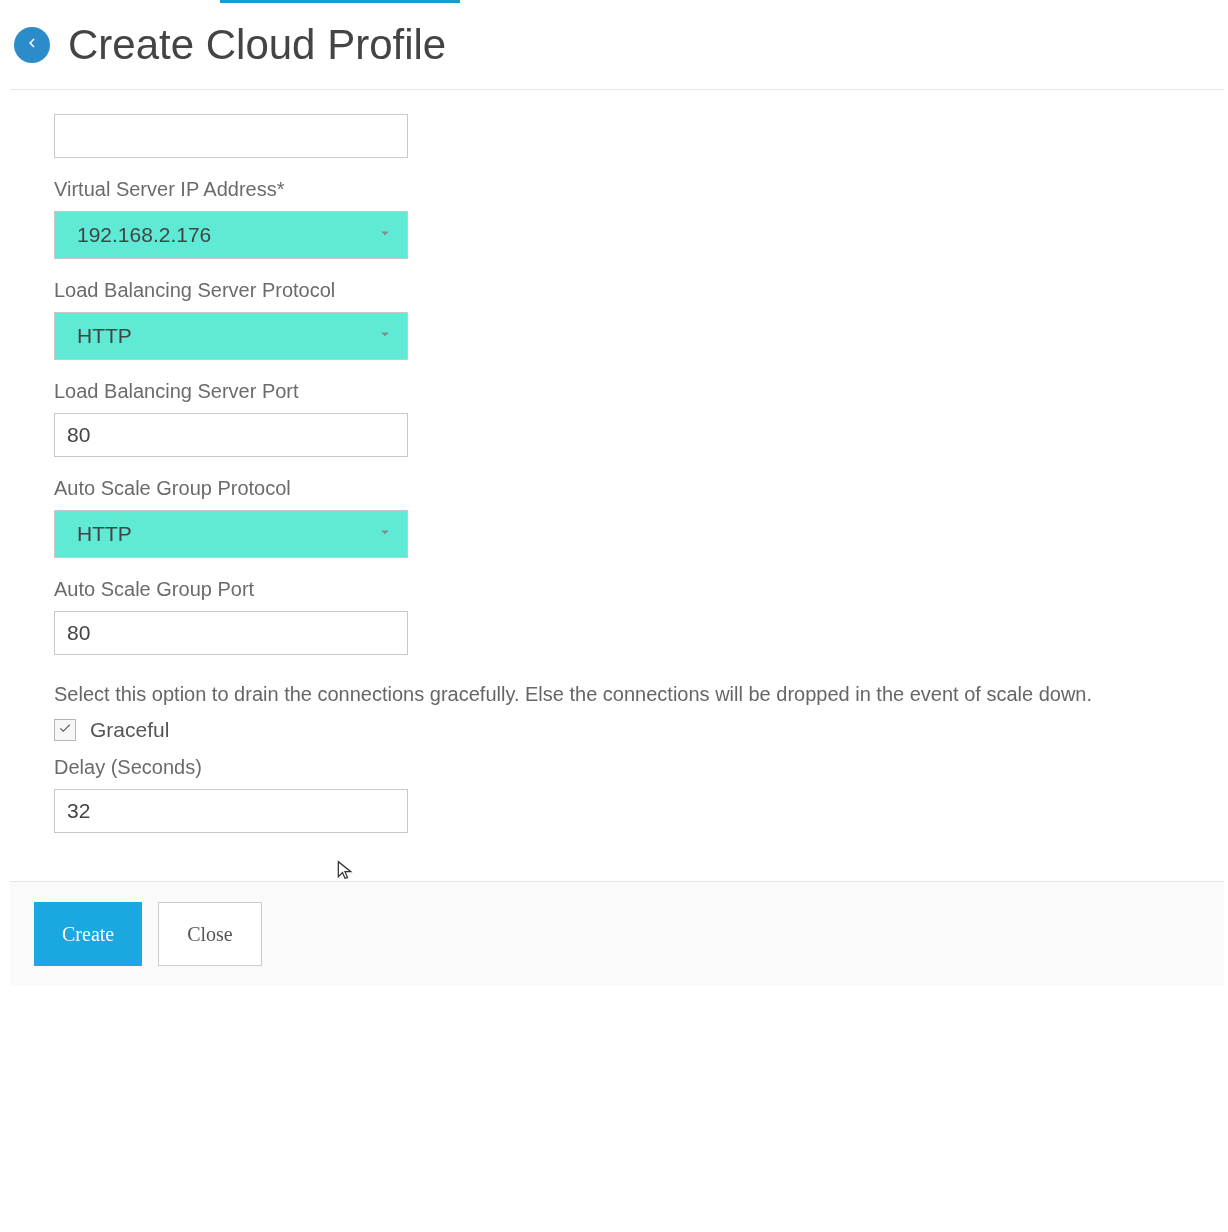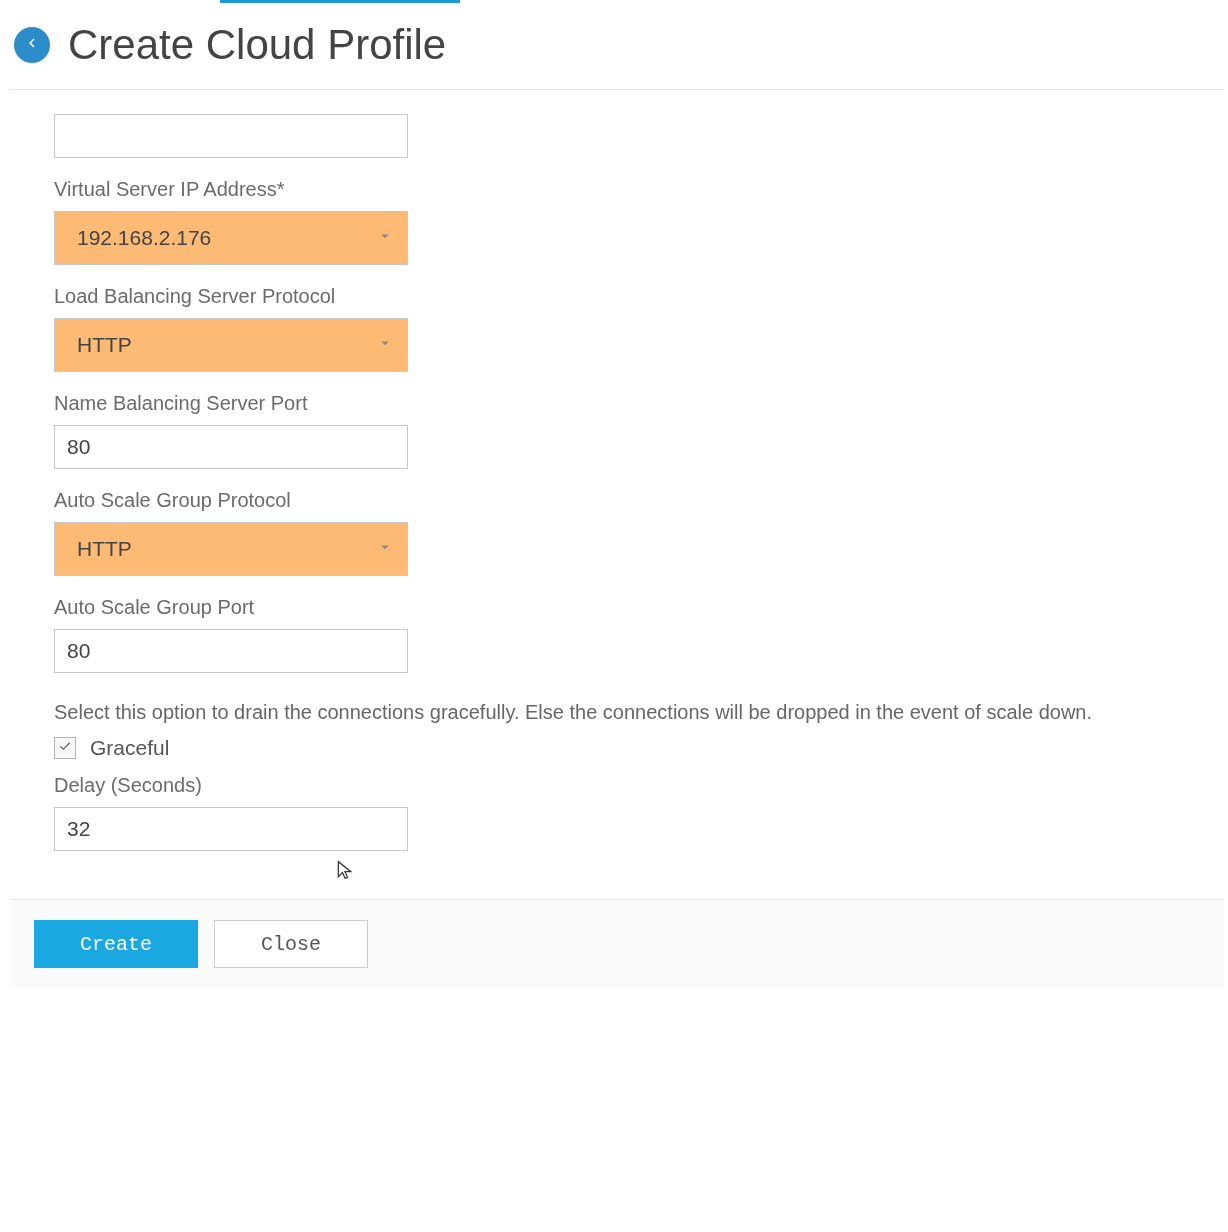--- a/index.html
+++ b/index.html
@@ -72,26 +72,26 @@
       color: #444;
       background: #ffffff;
       outline: none;
     }
     .select-wrap {
       position: relative;
       width: 354px;
     }
     .select-input {
       width: 100%;
-      height: 54px;
+      height: 48px;
       border: 1px solid #c8c8c8;
       padding: 0 46px 0 22px;
       font-size: 21px;
       color: #444;
-      background: #fdba74;
+      background: #5eead4;
       appearance: none;
       -webkit-appearance: none;
       -moz-appearance: none;
       outline: none;
       cursor: pointer;
     }
     .chevron {
       position: absolute;
       right: 14px;
       top: 50%;
@@ -136,26 +136,26 @@
     }
     .footer {
       padding: 20px 24px;
       background: #fafafa;
       display: flex;
       gap: 16px;
       margin-left: 10px;
       margin-right: 4px;
     }
     .btn {
-      height: 48px;
-      padding: 0 46px;
+      height: 64px;
+      padding: 0 28px;
       font-size: 20px;
       border: none;
       cursor: pointer;
-      font-family: Liberation Mono, monospace;
+      font-family: Liberation Serif, serif;
     }
     .btn-primary {
       background: #1ba7df;
       color: #ffffff;
     }
     .btn-secondary {
       background: #ffffff;
       color: #555;
       border: 1px solid #ccc;
     }
@@ -210,21 +210,21 @@
       <input type="text" class="select-input" readonly="" value="HTTP" style="">
       <span class="chevron">
         <svg viewBox="0 0 24 24">
             <path d="M7 10l5 5 5-5z"></path>
           </svg>
       </span>
     </div>
   </div>
 
   <div class="form-group">
-    <label class="form-label">Name Balancing Server Port</label>
+    <label class="form-label">Load Balancing Server Port</label>
     <input type="text" class="text-input" value="80" style="">
   </div>
 
 
   <div class="form-group">
     <label class="form-label">Auto Scale Group Protocol</label>
     <div class="select-wrap">
       <input type="text" class="select-input" readonly="" value="HTTP" style="">
       <span class="chevron">
         <svg viewBox="0 0 24 24">

